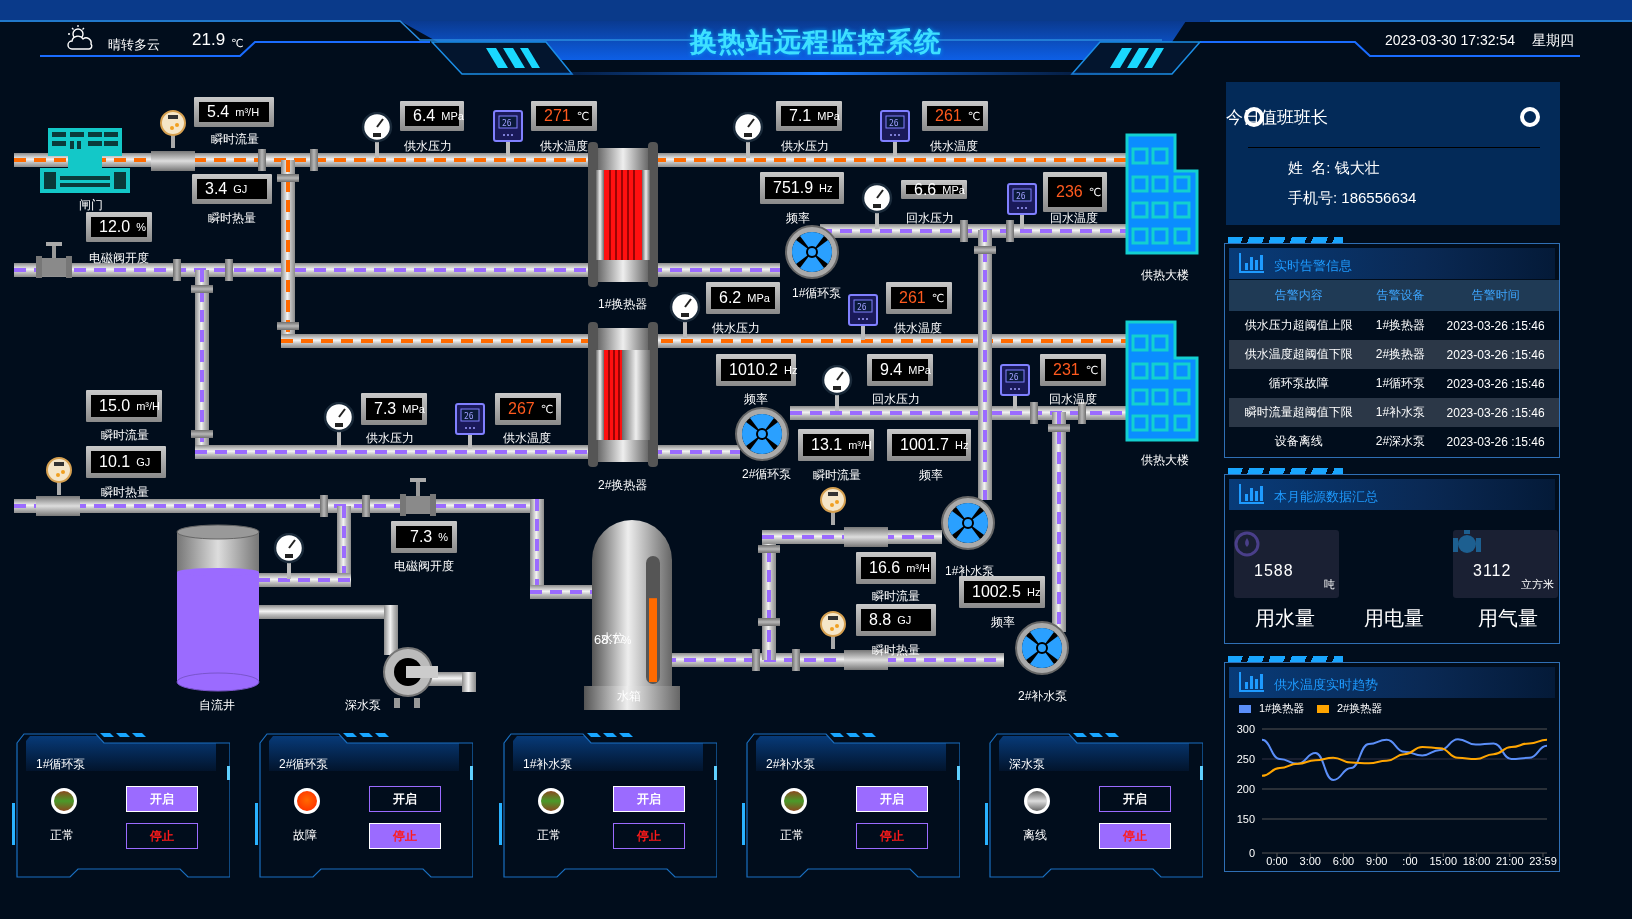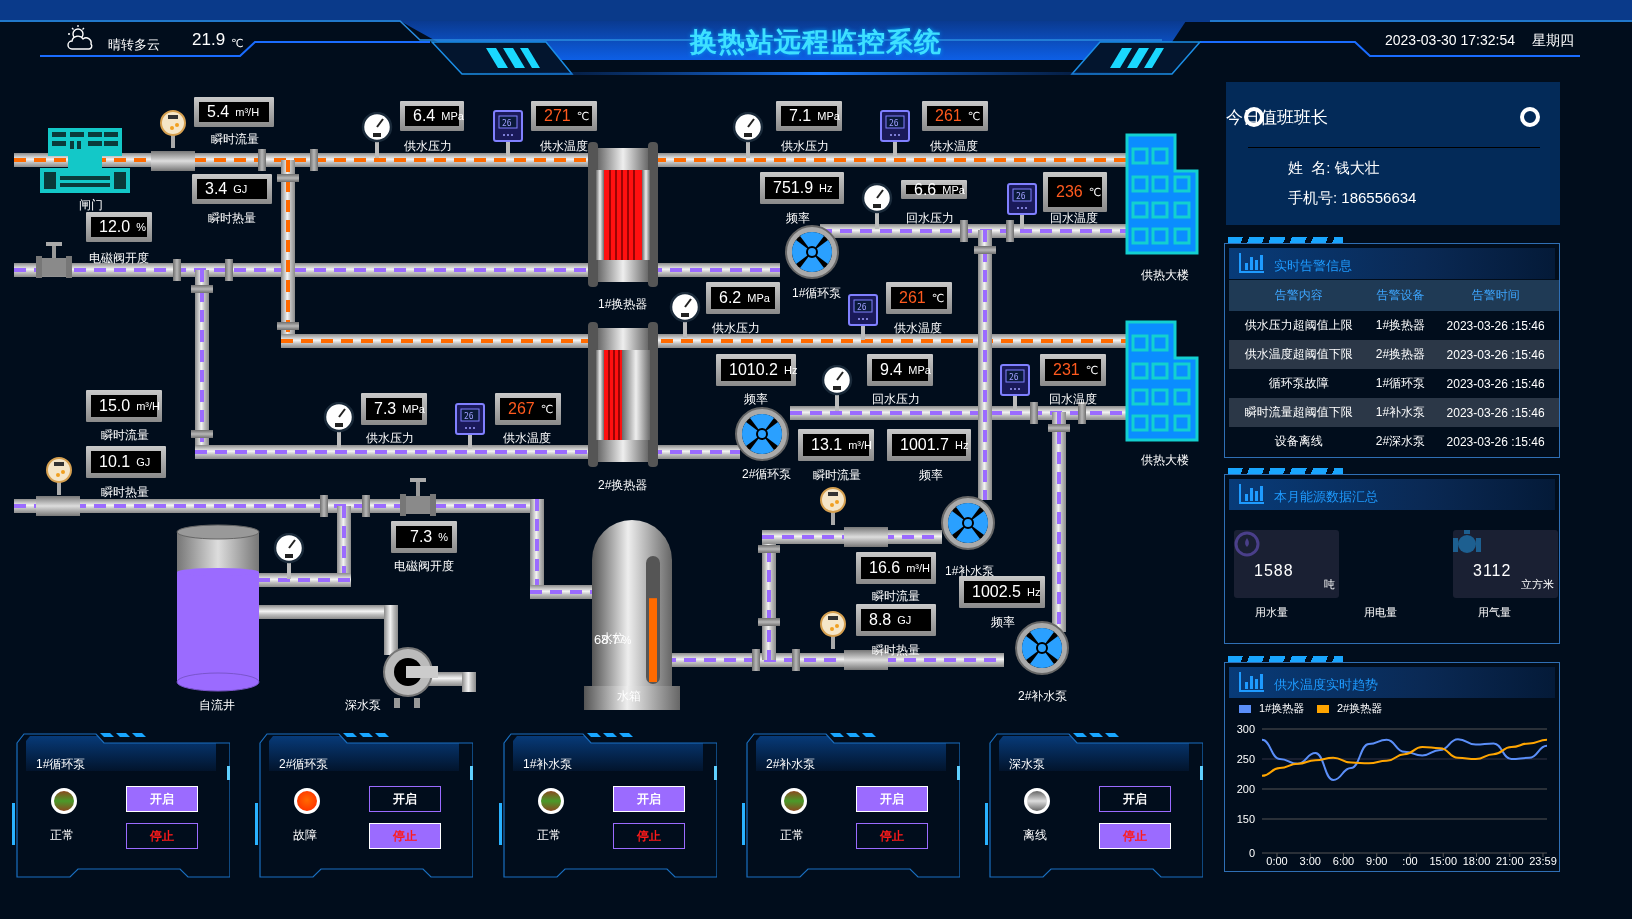--- a/index.html
+++ b/index.html
@@ -55,21 +55,21 @@
 #duty-line{position:absolute;left:22px;right:20px;top:65px;height:1px;background:#000}
 #duty-name{position:absolute;left:62px;top:77px;font-size:15px}
 #duty-phone{position:absolute;left:62px;top:107px;font-size:15px}
 table.alarm{position:absolute;left:4px;top:36px;width:330px;border-collapse:collapse;font-size:12px}
 table.alarm th{height:31px;color:#3da6ff;font-weight:normal;background:#1f3a55}
 table.alarm td{height:29px;text-align:center;color:#fff}
 table.alarm tr.alt td{background:#2b3747}
 .energy-card{position:absolute;top:55px;width:105px;height:68px;background:#1a2033;border-radius:3px}
 .energy-card .n{position:absolute;left:20px;top:32px;font-size:16px;letter-spacing:1px}
 .energy-card .u{position:absolute;right:4px;top:47px;font-size:11px}
-.energy-lbl{position:absolute;top:130px;font-size:11px}
+.energy-lbl{position:absolute;top:130px;font-size:20px}
 
 .ctrl{position:absolute;top:733px;width:218px;height:145px}
 .ctrl svg{position:absolute;left:0;top:0}
 .ctrl .name{position:absolute;left:24px;top:23px;font-size:12px}
 .ctrl .led{position:absolute;left:39px;top:55px;width:26px;height:26px;border-radius:50%;border:3px solid #fff}
 .ctrl .stat{position:absolute;left:38px;top:94px;font-size:12px}
 .ctrl .btn{position:absolute;left:114px;width:72px;height:26px;border:1px solid #9b6bff;font-size:12px;display:flex;align-items:center;justify-content:center;font-weight:bold;cursor:pointer}
 .ctrl .btn.on{top:53px}
 .ctrl .btn.off{top:90px}
 .ctrl .btn.filled{background:#9b6bff;border-color:#fff}

